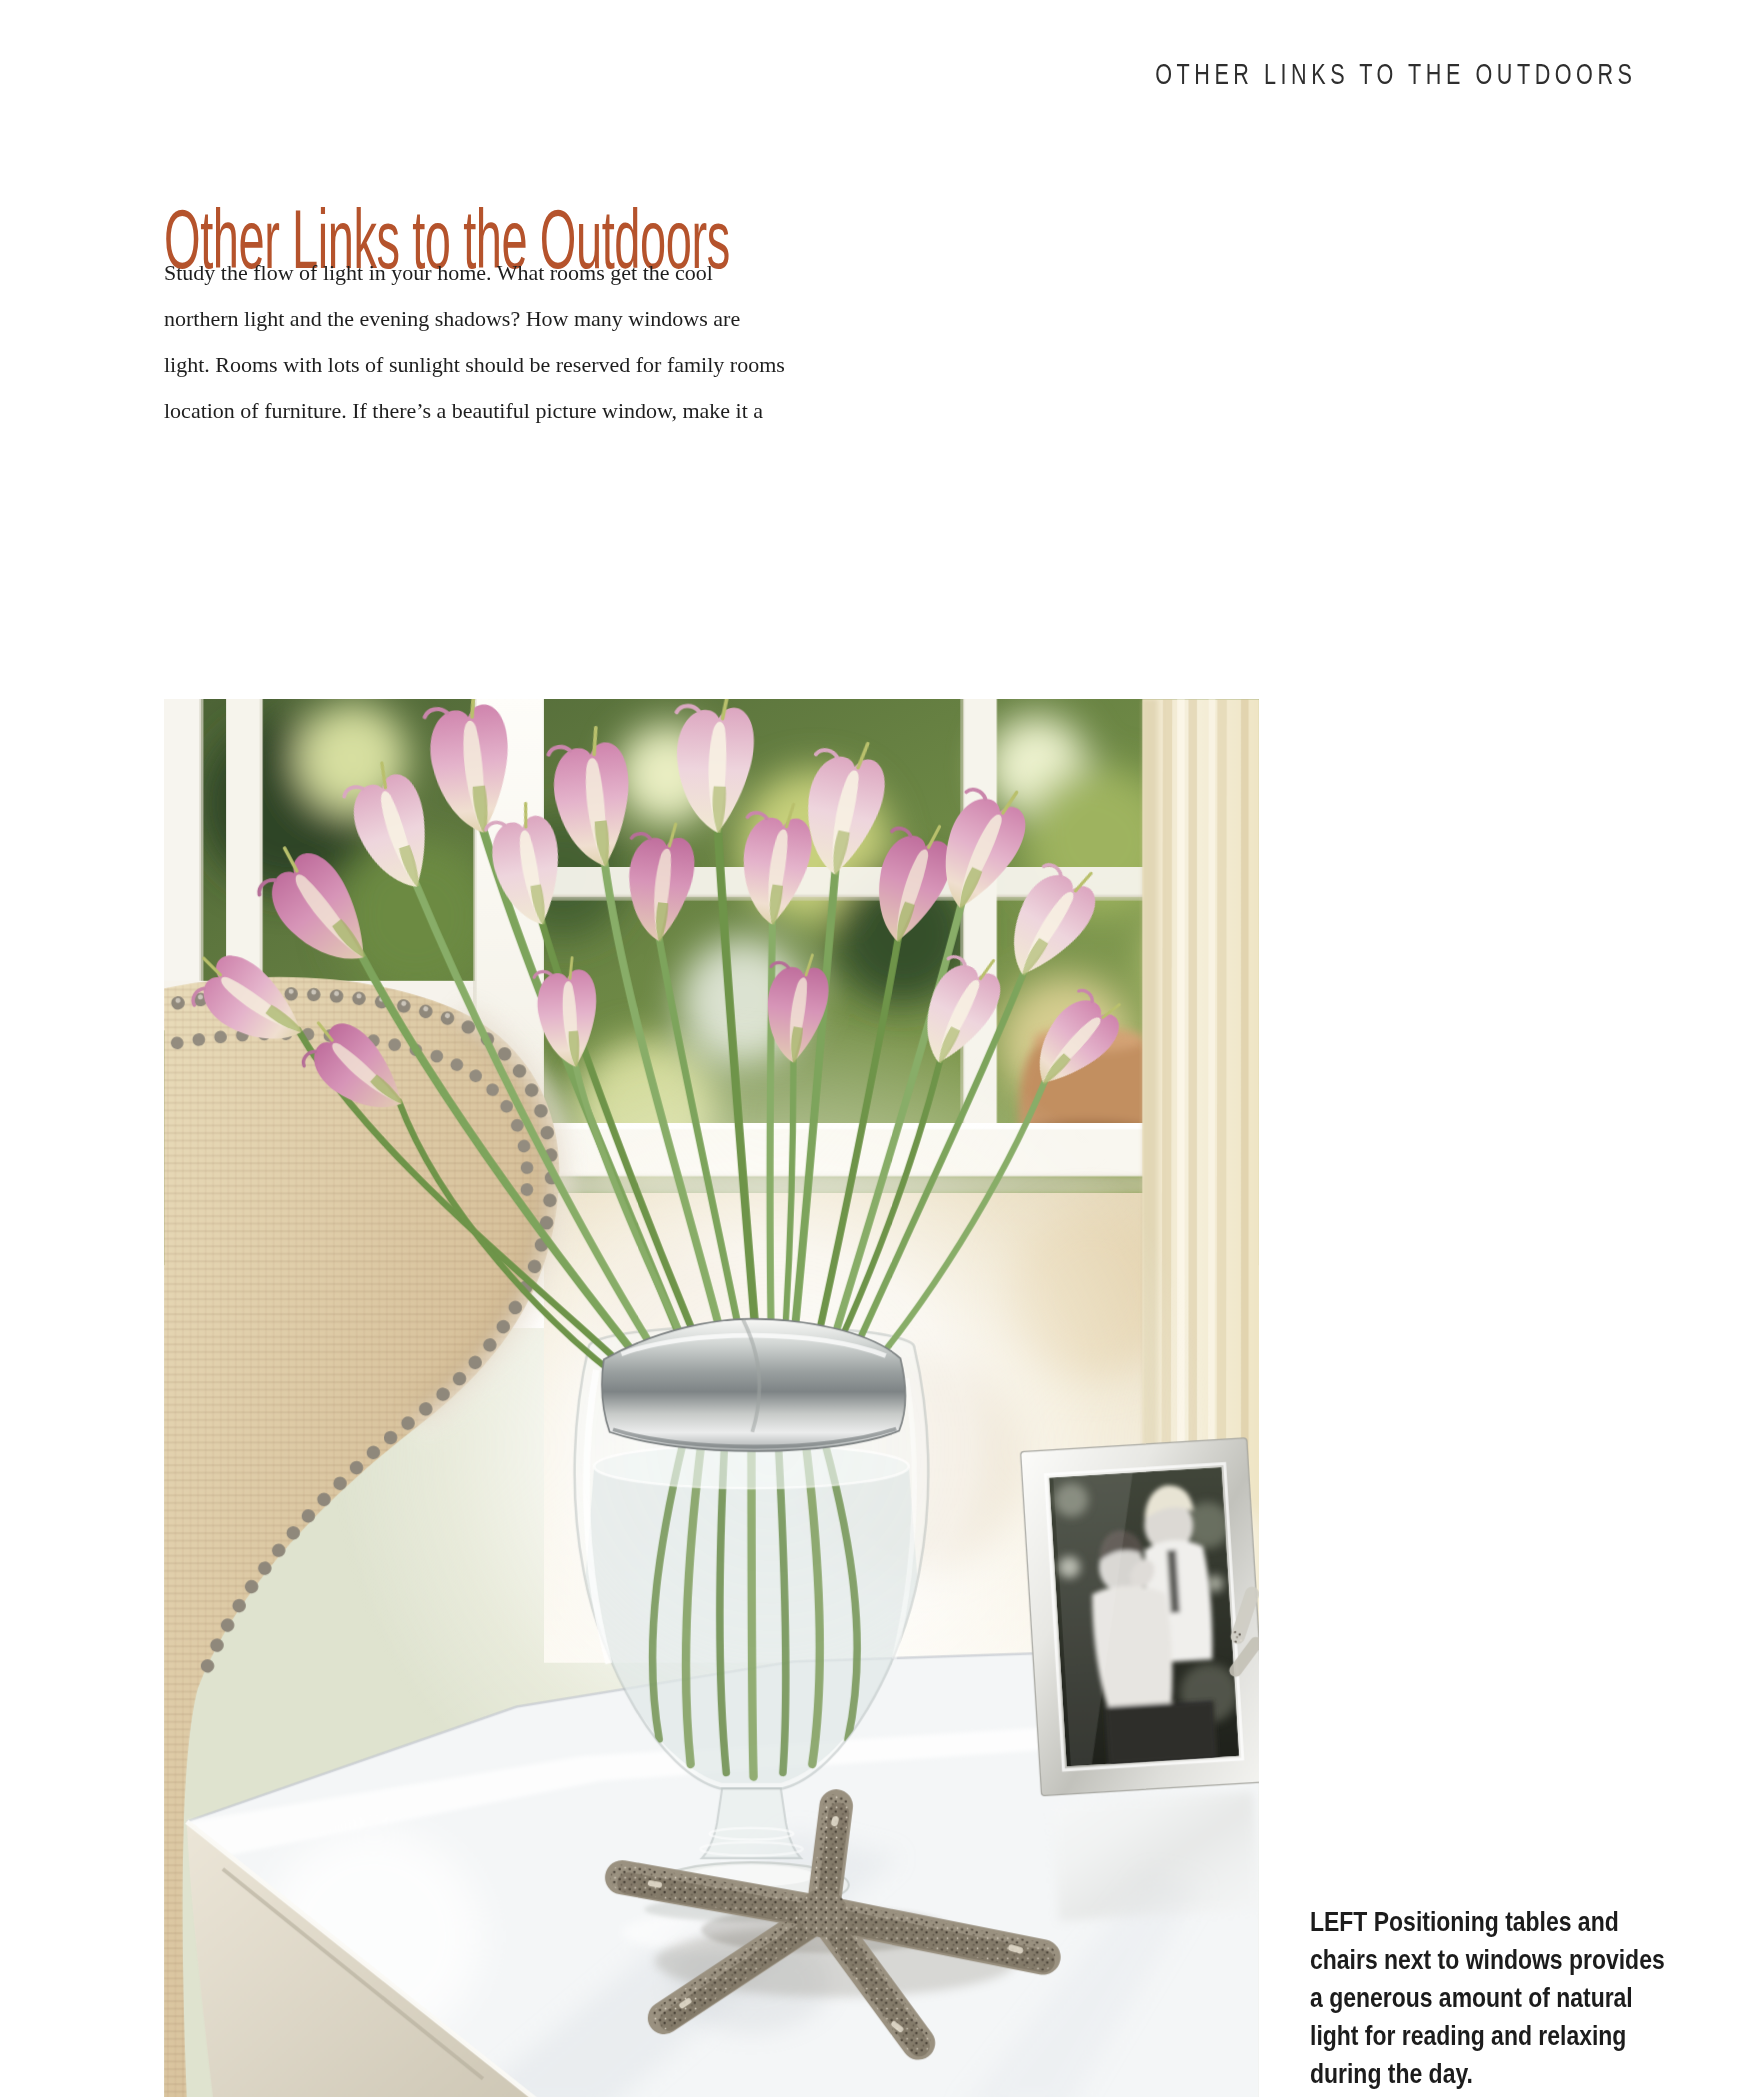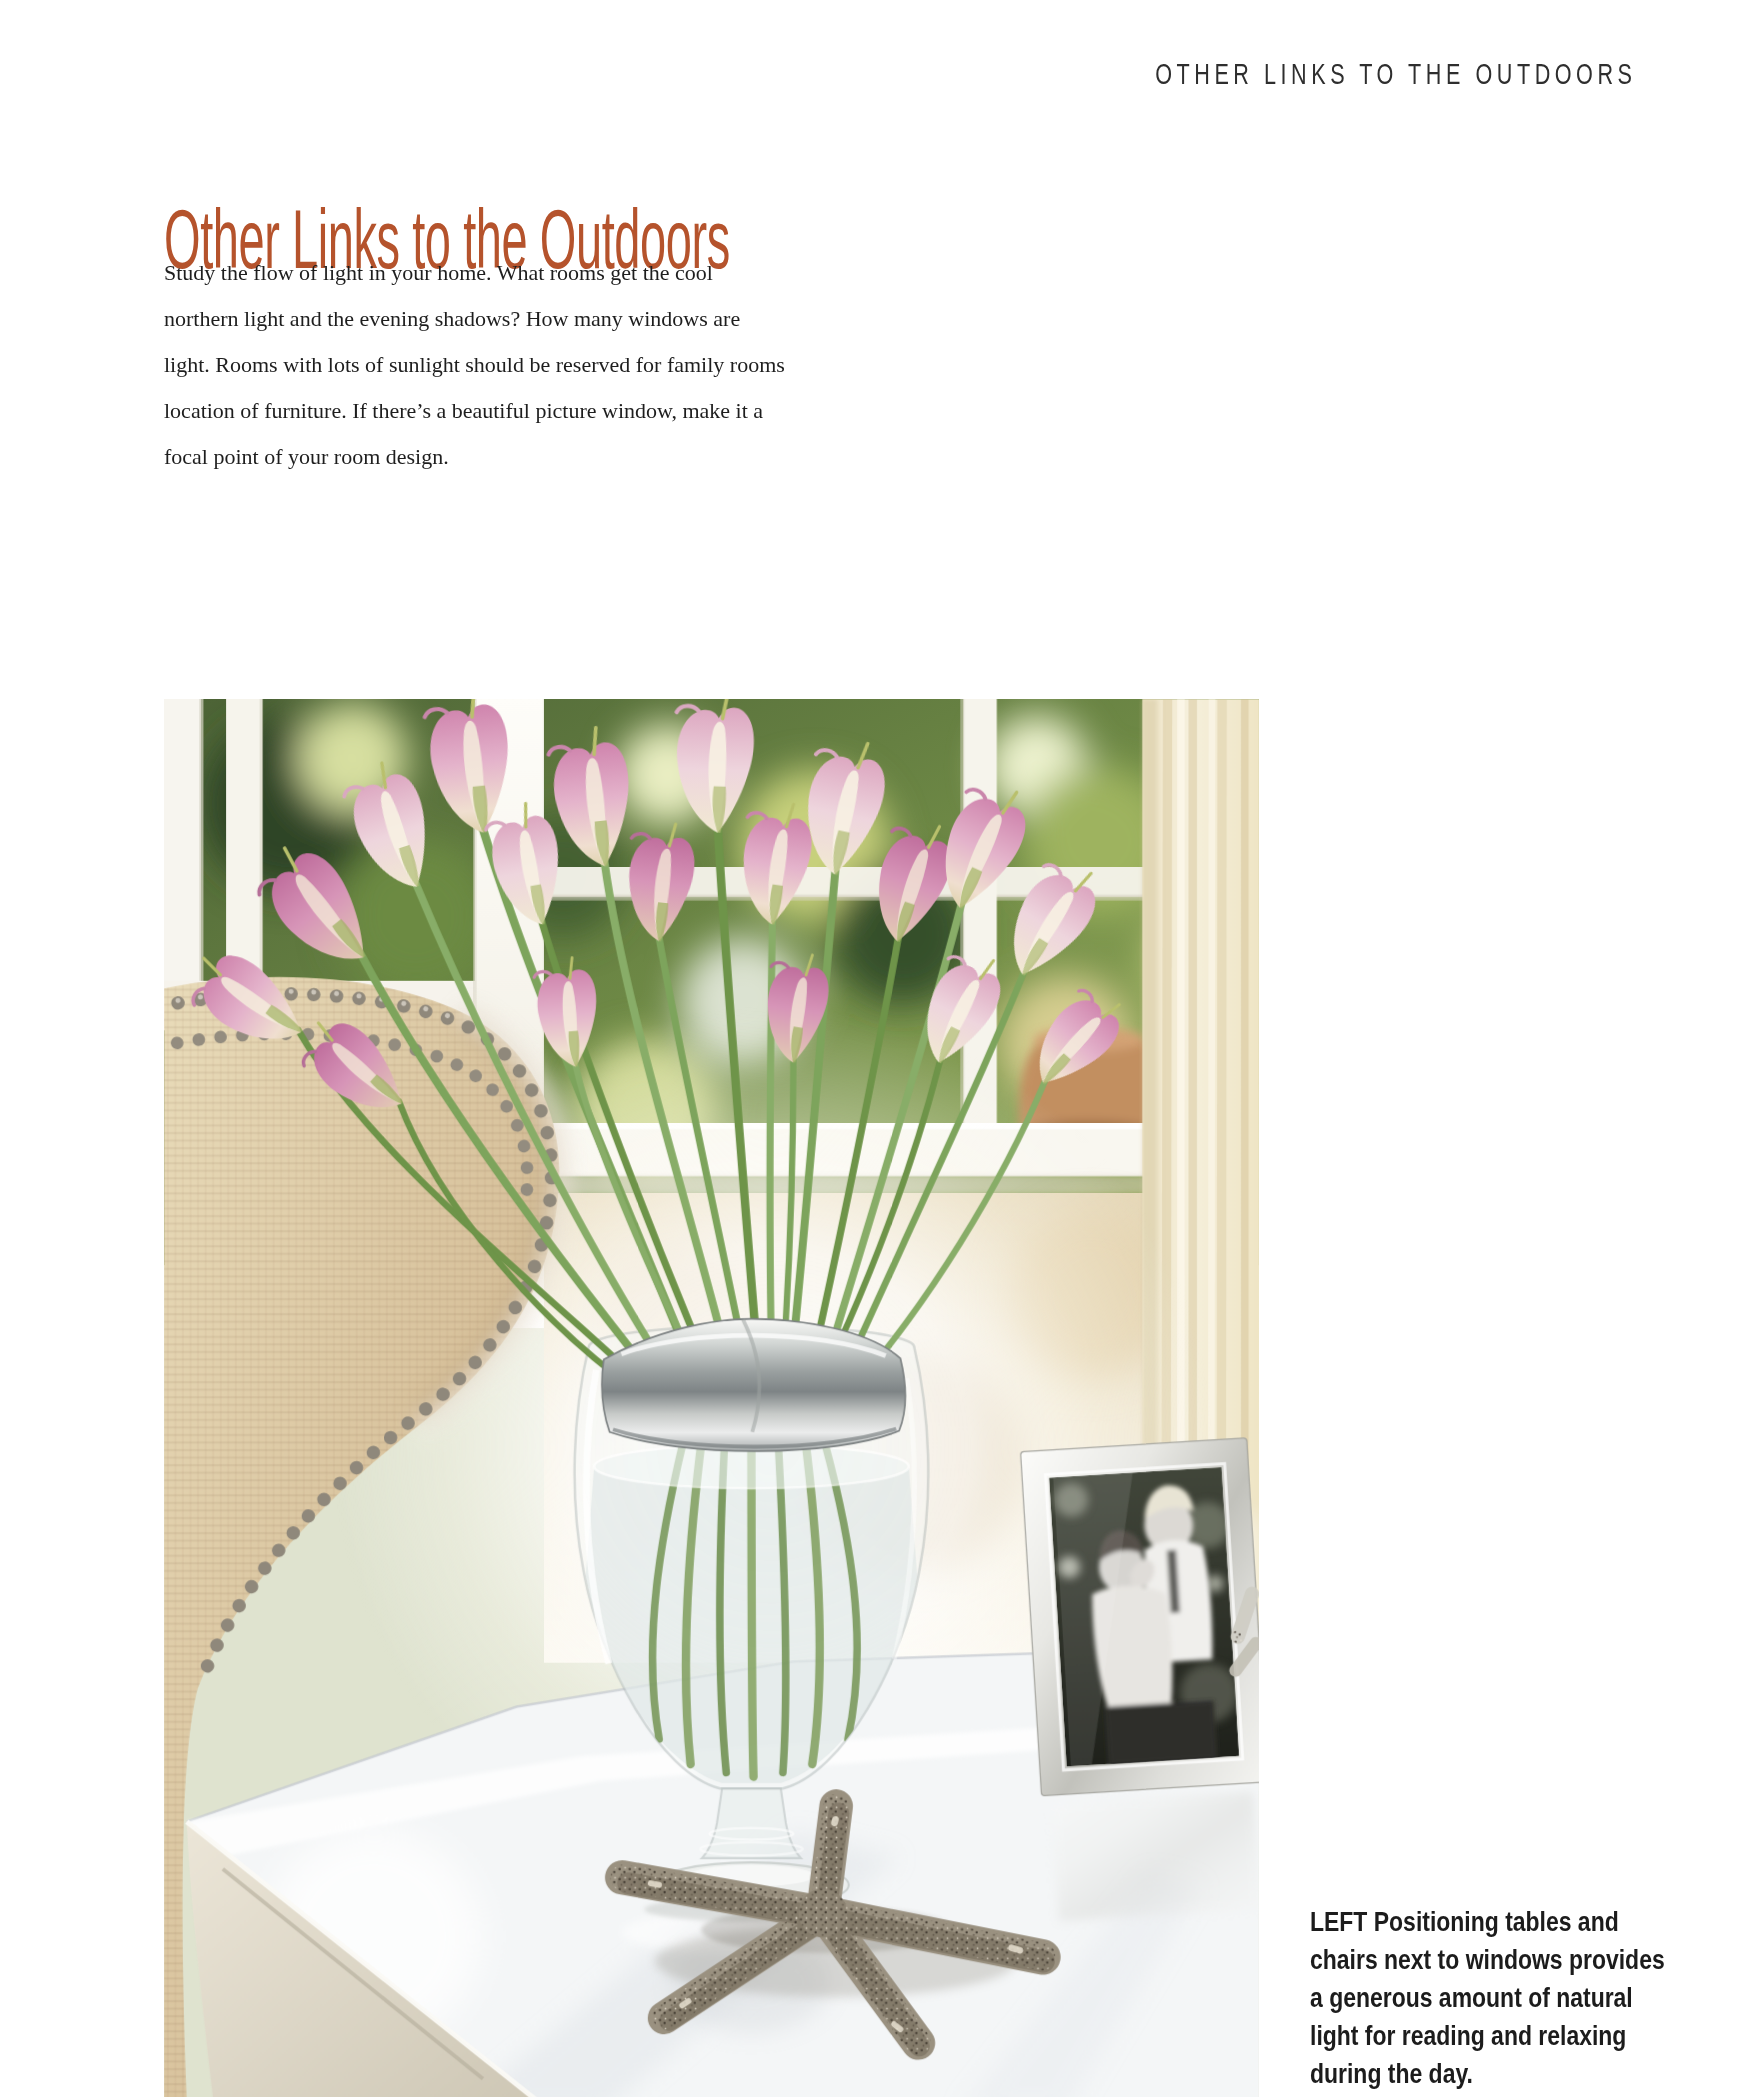--- a/index.html
+++ b/index.html
@@ -45,21 +45,20 @@
 
   <div class="running-header">OTHER LINKS TO THE OUTDOORS</div>
 
   <h1 class="page-title">Other Links to the Outdoors</h1>
 
   <p class="body-text">
     <span class="body-line">Study the flow of light in your home. What rooms get the cool</span>
     <span class="body-line">northern light and the evening shadows? How many windows are</span>
     <span class="body-line">light. Rooms with lots of sunlight should be reserved for family rooms</span>
     <span class="body-line">location of furniture. If there’s a beautiful picture window, make it a</span>
-    <span class="body-line">focal point of your room design.</span>
   </p>
 
   <div class="photo-figure">
     <svg viewBox="0 0 2610 3367" preserveAspectRatio="none">
       <defs>
         <filter id="bXL" x="-60%" y="-60%" width="220%" height="220%">
             <feGaussianBlur stdDeviation="45"></feGaussianBlur>
           </filter>
         <filter id="bL" x="-60%" y="-60%" width="220%" height="220%">
             <feGaussianBlur stdDeviation="26"></feGaussianBlur>

